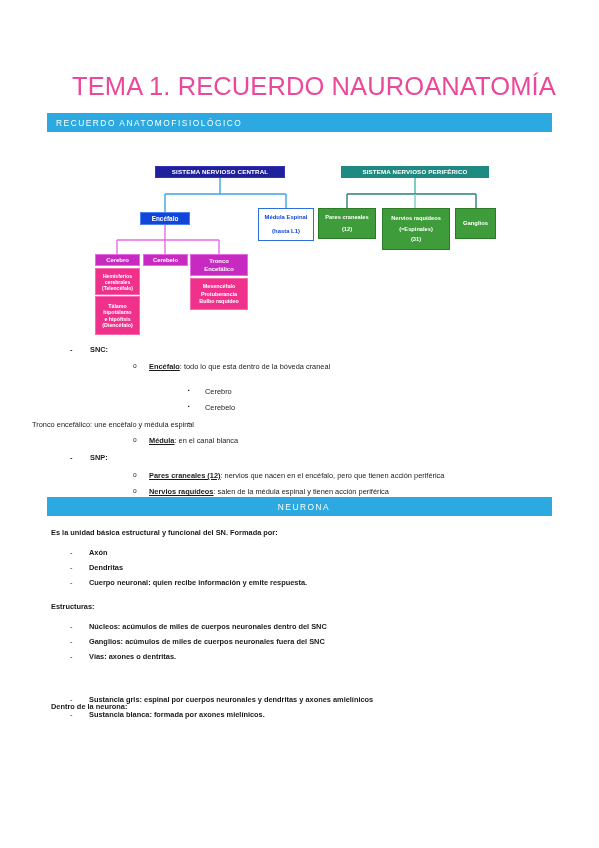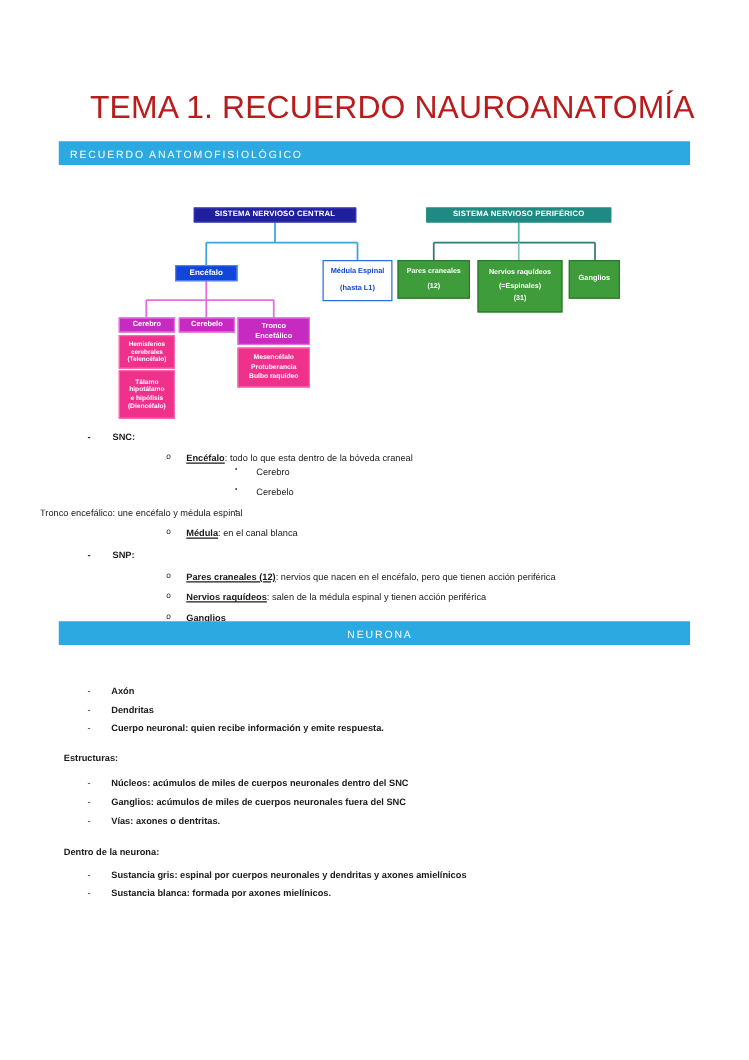--- a/index.html
+++ b/index.html
@@ -25,21 +25,21 @@
   }
 
   
   .doc-title {
     position: absolute;
     left: 72px;
     top: 72px;
     font-size: 25.5px;
     font-weight: 400;
     letter-spacing: 0.1px;
-    color: #b91c1c;
+    color: #ec4899;
     white-space: nowrap;
   }
 
   
   .section-bar {
     position: absolute;
     left: 47px;
     width: 505px;
     height: 19px;
     background: #2ba9e0;
@@ -317,21 +317,21 @@
     <span class="ln">Bulbo raquídeo</span>
   </div>
 
   <div class="outline" style="top:346px;">
 
     <div class="li lvl1 bold" style="margin-bottom:10px;">
       <span class="mk">-</span>
       <span class="tx">SNC:</span>
     </div>
 
-    <div class="li lvl2" style="margin-bottom:3px;">
+    <div class="li lvl2" style="margin-bottom:17px;">
       <span class="mk">o</span>
       <span class="tx">
         <span class="und">Encéfalo</span><span>: todo lo que esta dentro de la bóveda craneal</span>
       </span>
     </div>
 
     <div class="li lvl3" style="margin-bottom:9px;">
       <span class="mk">▪</span>
       <span class="tx">Cerebro</span>
     </div>
@@ -378,20 +378,21 @@
         <span class="und">Ganglios</span><span></span>
       </span>
     </div>
 
   </div>
 
   <div class="section-bar" id="bar-neurona">
     <span class="bar-label">NEURONA</span>
   </div>
 
+  <div class="para" style="top:528px;">Es la unidad básica estructural y funcional del SN. Formada por:</div>
 
   <div class="dash-item" style="top:548px;">
     <span class="mk">-</span>
     <span>Axón</span>
   </div>
   <div class="dash-item" style="top:563px;">
     <span class="mk">-</span>
     <span>Dendritas</span>
   </div>
   <div class="dash-item" style="top:578px;">
@@ -407,21 +408,21 @@
   </div>
   <div class="dash-item" style="top:637px;">
     <span class="mk">-</span>
     <span>Ganglios: acúmulos de miles de cuerpos neuronales fuera del SNC</span>
   </div>
   <div class="dash-item" style="top:652px;">
     <span class="mk">-</span>
     <span>Vías: axones o dentritas.</span>
   </div>
 
-  <div class="para" style="top:677px;">Dentro de la neurona:</div>
+  <div class="para" style="top:702px;">Dentro de la neurona:</div>
 
   <div class="dash-item" style="top:695px;">
     <span class="mk">-</span>
     <span>Sustancia gris: espinal por cuerpos neuronales y dendritas y axones amielínicos</span>
   </div>
   <div class="dash-item" style="top:710px;">
     <span class="mk">-</span>
     <span>Sustancia blanca: formada por axones mielínicos.</span>
   </div>
 

